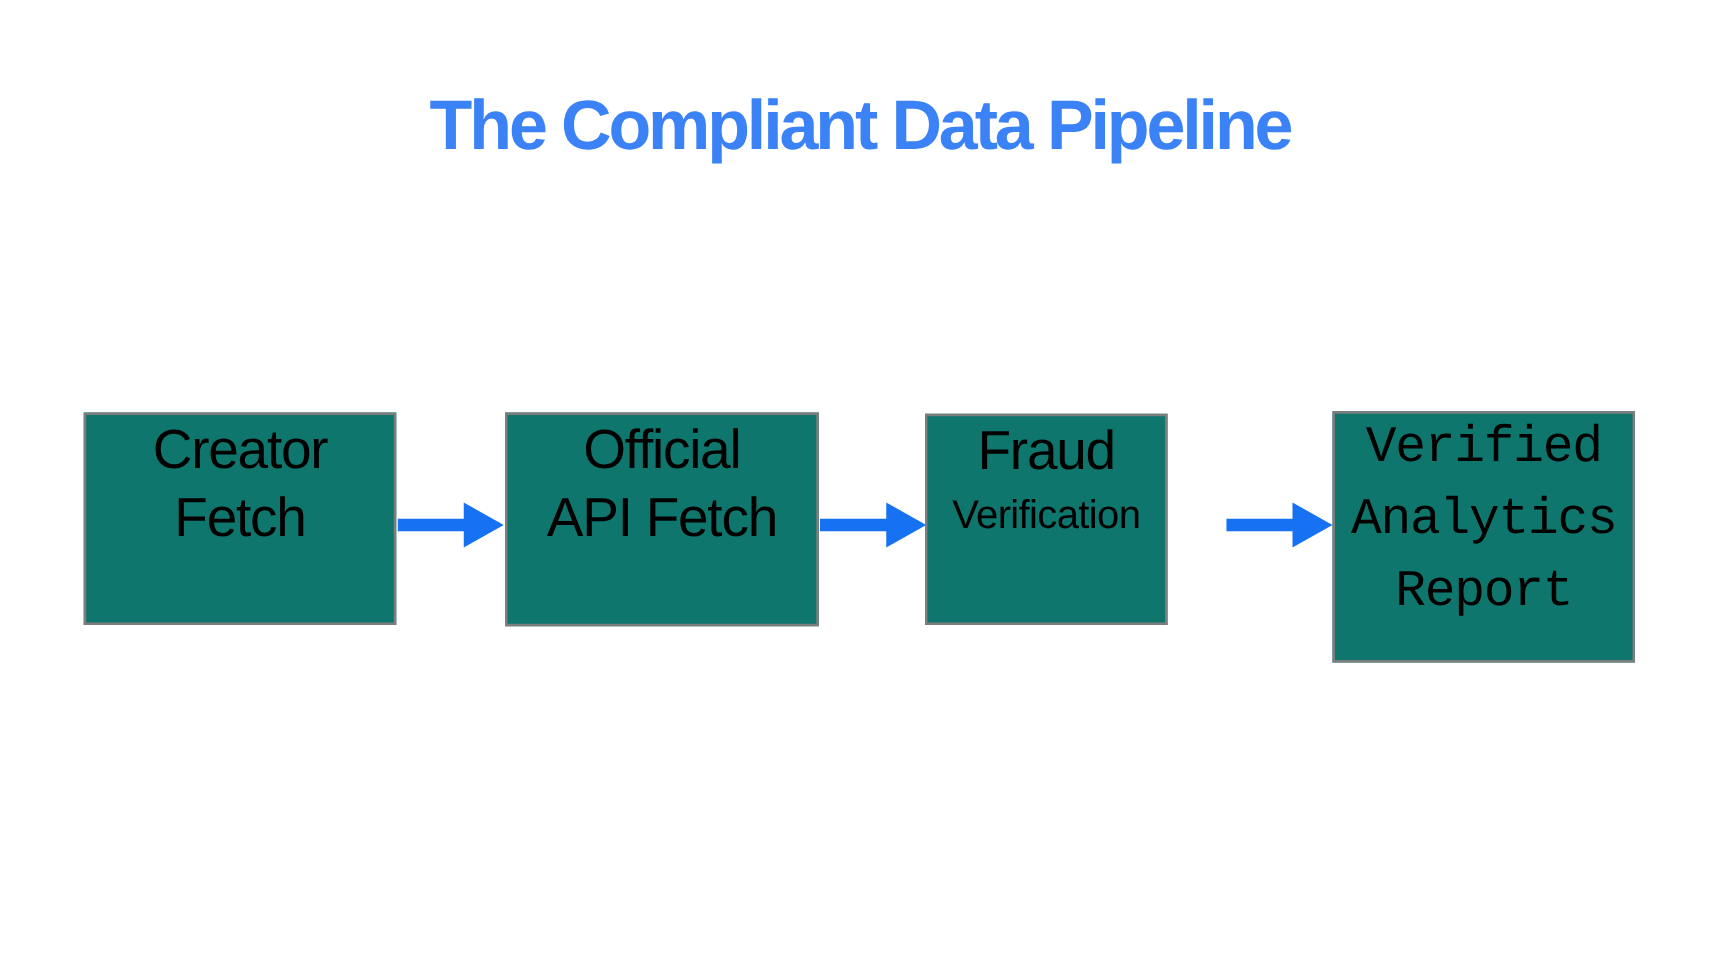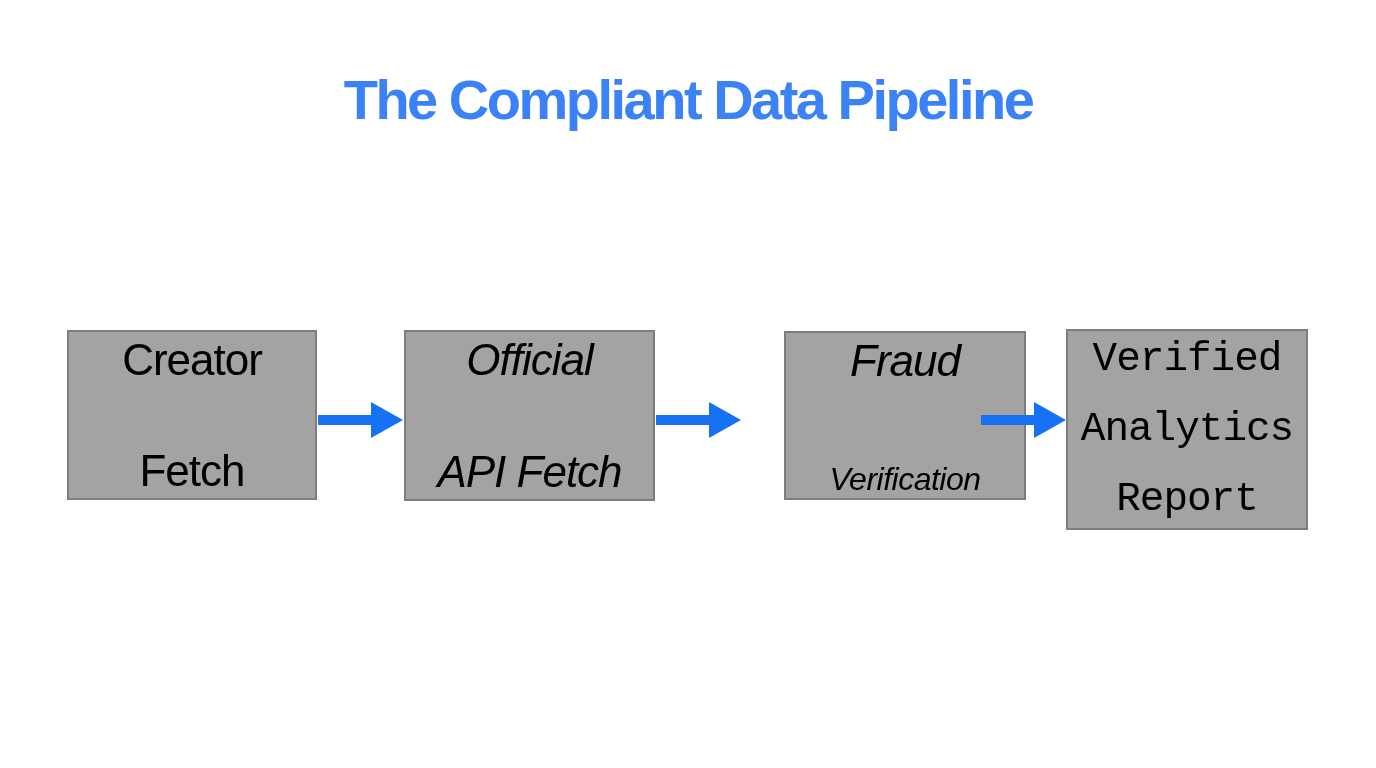--- a/index.html
+++ b/index.html
@@ -25,26 +25,26 @@
     font-size: 56px;
     font-weight: 700;
     letter-spacing: -2.5px;
     line-height: 1;
     color: #3b82f6;
     white-space: nowrap;
   }
   .flow-box {
     position: absolute;
     box-sizing: border-box;
-    background: #a3a3a3;
+    background: #0f766e;
     border: 2px solid #7d7d7d;
     display: flex;
     flex-direction: column;
     align-items: center;
-    justify-content: space-between;
+    justify-content: flex-start;
     text-align: center;
   }
   .flow-box .line-main {
     font-size: 44px;
     font-weight: 400;
     line-height: 1.26;
     letter-spacing: -1px;
     white-space: nowrap;
   }
   .flow-box .line-sub {
@@ -57,22 +57,22 @@
   }
   .flow-box .line-tall {
     font-size: 41px;
     font-weight: 400;
     line-height: 1.4;
     letter-spacing: -1px;
     white-space: nowrap;
     font-family: Liberation Mono, monospace;
   }
   #box-creator-oauth        { left: 67px;   top: 330px; width: 250px; height: 170px; }
-  #box-official-api-fetch   { left: 404px;  top: 330px; width: 251px; height: 171px; font-style: italic; }
-  #box-fraud-verification   { left: 784px;  top: 331px; width: 242px; height: 169px; font-style: italic; }
+  #box-official-api-fetch   { left: 404px;  top: 330px; width: 251px; height: 171px; }
+  #box-fraud-verification   { left: 740px;  top: 331px; width: 194px; height: 169px; }
   #box-verified-analytics   { left: 1066px; top: 329px; width: 242px; height: 201px; }
   .flow-arrow {
     position: absolute;
     top: 400px;
     width: 85px;
     height: 40px;
   }
   #arrow-1 { left: 318px; }
   #arrow-2 { left: 656px; }
   #arrow-3 { left: 981px; }

